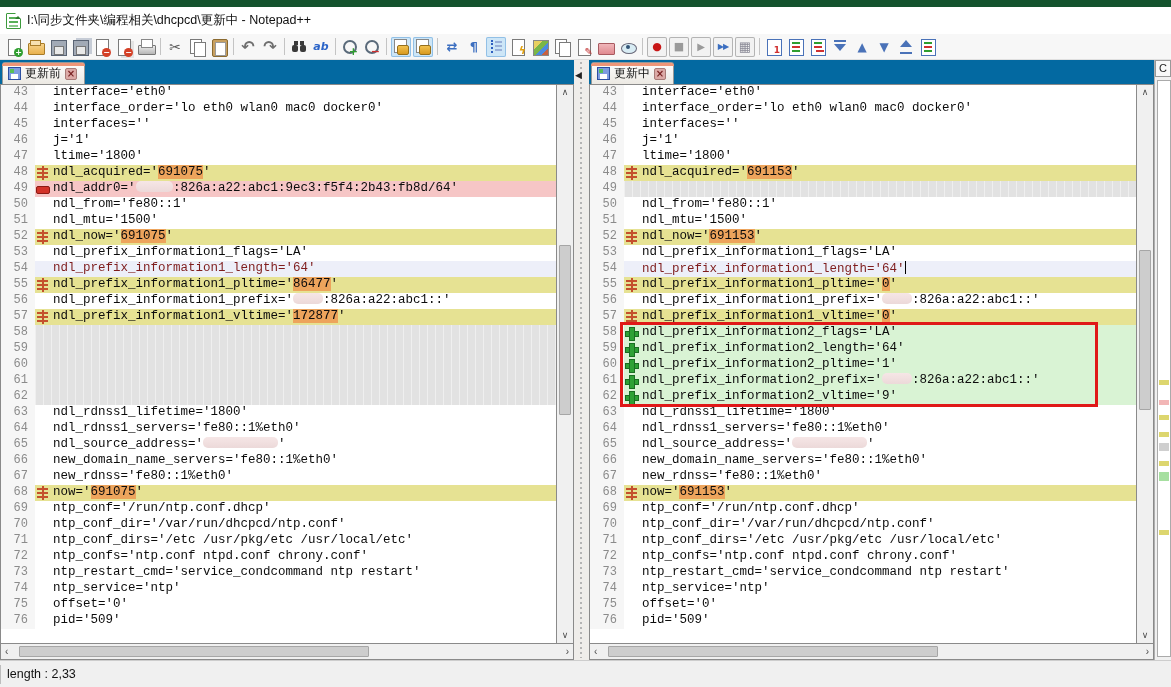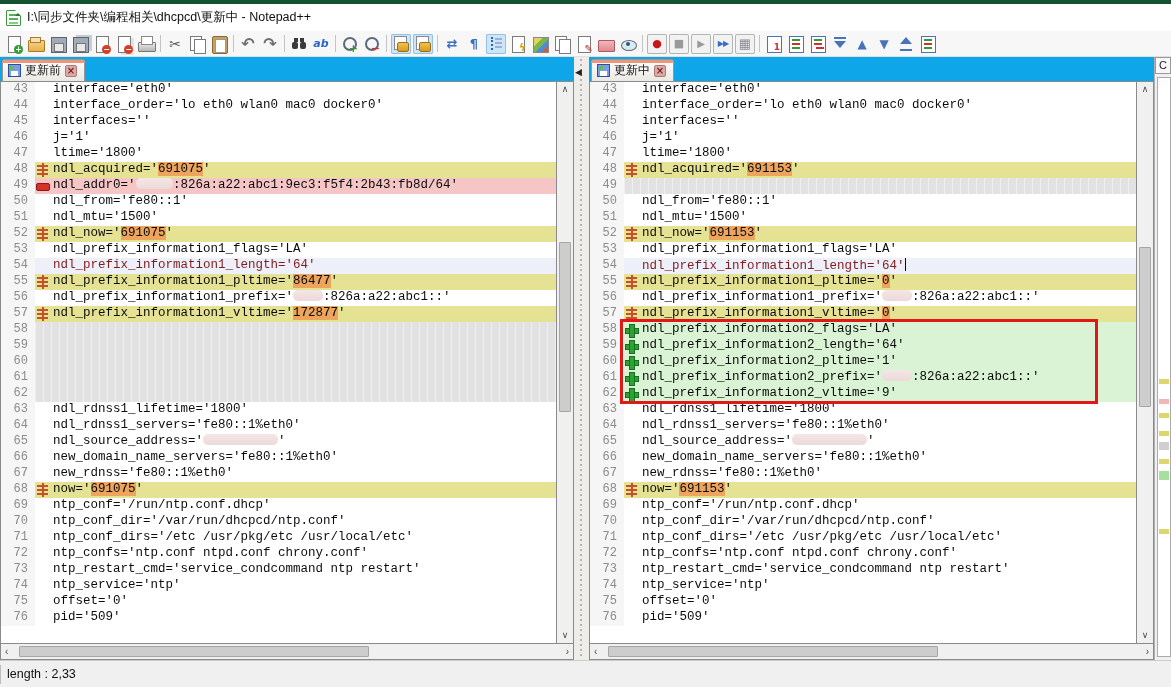--- a/index.html
+++ b/index.html
@@ -1,18 +1,18 @@
 <!DOCTYPE html>
 <html style="--changed: #e6e293; --word: #eda45c; --removed: #f6c6c6; --added: #d9f3d4; --blank: #e2e2e2; --curline: #edeff9; --annot: #e01818; --tabstripe: #ee9678;"><head>
 <meta charset="utf-8">
 <style>
   *{margin:0;padding:0;box-sizing:border-box}
   html,body{width:1171px;height:687px;overflow:hidden;background:#fff;
     font-family:"Liberation Sans","DejaVu Sans",sans-serif;-webkit-font-smoothing:antialiased}
-  .win{width:1171px;height:687px;display:flex;flex-direction:column;border-top:4px solid #14532d}
+  .win{width:1171px;height:687px;display:flex;flex-direction:column;border-top:7px solid #14532d}
 
   
   .titlebar{height:27px;background:#fff;display:flex;align-items:center;padding-left:6px;gap:6px}
   .npp-icon{width:15px;height:16px;background:#fff;border:1px solid #3c9a3c;position:relative;border-radius:1px}
   .npp-icon::before{content:"";position:absolute;left:2px;top:3px;width:9px;height:2px;background:#58b058;box-shadow:0 4px 0 #58b058,0 8px 0 #8cc88c}
   .npp-icon::after{content:"";position:absolute;right:-1px;top:-1px;border:3px solid transparent;border-top-color:#fff;border-right-color:#fff;border-bottom-color:#2c7a2c}
   .title-text{font-size:12.5px;color:#101010}
 
   
   .menubar{height:23px;background:#fff;display:flex;align-items:center;font-size:12.5px;color:#101010;padding-left:4px}
@@ -76,21 +76,21 @@
   .k-next-diff::before{content:"▼";color:#4a72b8;font-size:12px}
   .k-last-diff::before{content:"";position:absolute;left:4px;top:3px;border:6px solid transparent;border-bottom:7px solid #4a72b8;border-top:none}
   .k-last-diff::after{content:"";position:absolute;left:4px;bottom:3px;width:12px;height:2px;background:#4a72b8}
 
   
   .mainrow{flex:1;display:flex;background:#eceae6;overflow:hidden}
   .pane{display:flex;flex-direction:column}
   .pane.left{width:578px}
   .pane.right{width:569px}
 
-  .tabbar{height:24px;background:#0ea5e9;display:flex;align-items:flex-end;padding-left:2px;position:relative}
+  .tabbar{height:24px;background:#0369a1;display:flex;align-items:flex-end;padding-left:2px;position:relative}
   .tab{height:22px;display:flex;align-items:center;gap:4px;padding:0 7px 0 5px;background:linear-gradient(#fdfdfd,#ece9e3);
        border:1px solid #989898;border-bottom:none;border-radius:3px 3px 0 0;position:relative;font-size:12px;color:#101010}
   .tab::before{content:"";position:absolute;top:0;left:-1px;right:-1px;height:3px;background:var(--tabstripe,#ee9678);border-radius:3px 3px 0 0}
   .tabsave{width:13px;height:13px;background:#7e9ce0;border:1px solid #2c4fa0;position:relative;flex:0 0 13px}
   .tabsave::before{content:"";position:absolute;left:1px;top:1px;width:4px;height:4px;background:#58c058}
   .tabsave::after{content:"";position:absolute;left:2px;top:6px;width:7px;height:5px;background:#fff}
   .tabx{width:12px;height:12px;background:#dcaaa6;border:1px solid #a87c78;border-radius:2px;color:#7a2424;
         font:bold 10px/10px "DejaVu Sans",sans-serif;display:flex;align-items:center;justify-content:center}
 
   .edrow{flex:1;display:flex;min-height:0}

